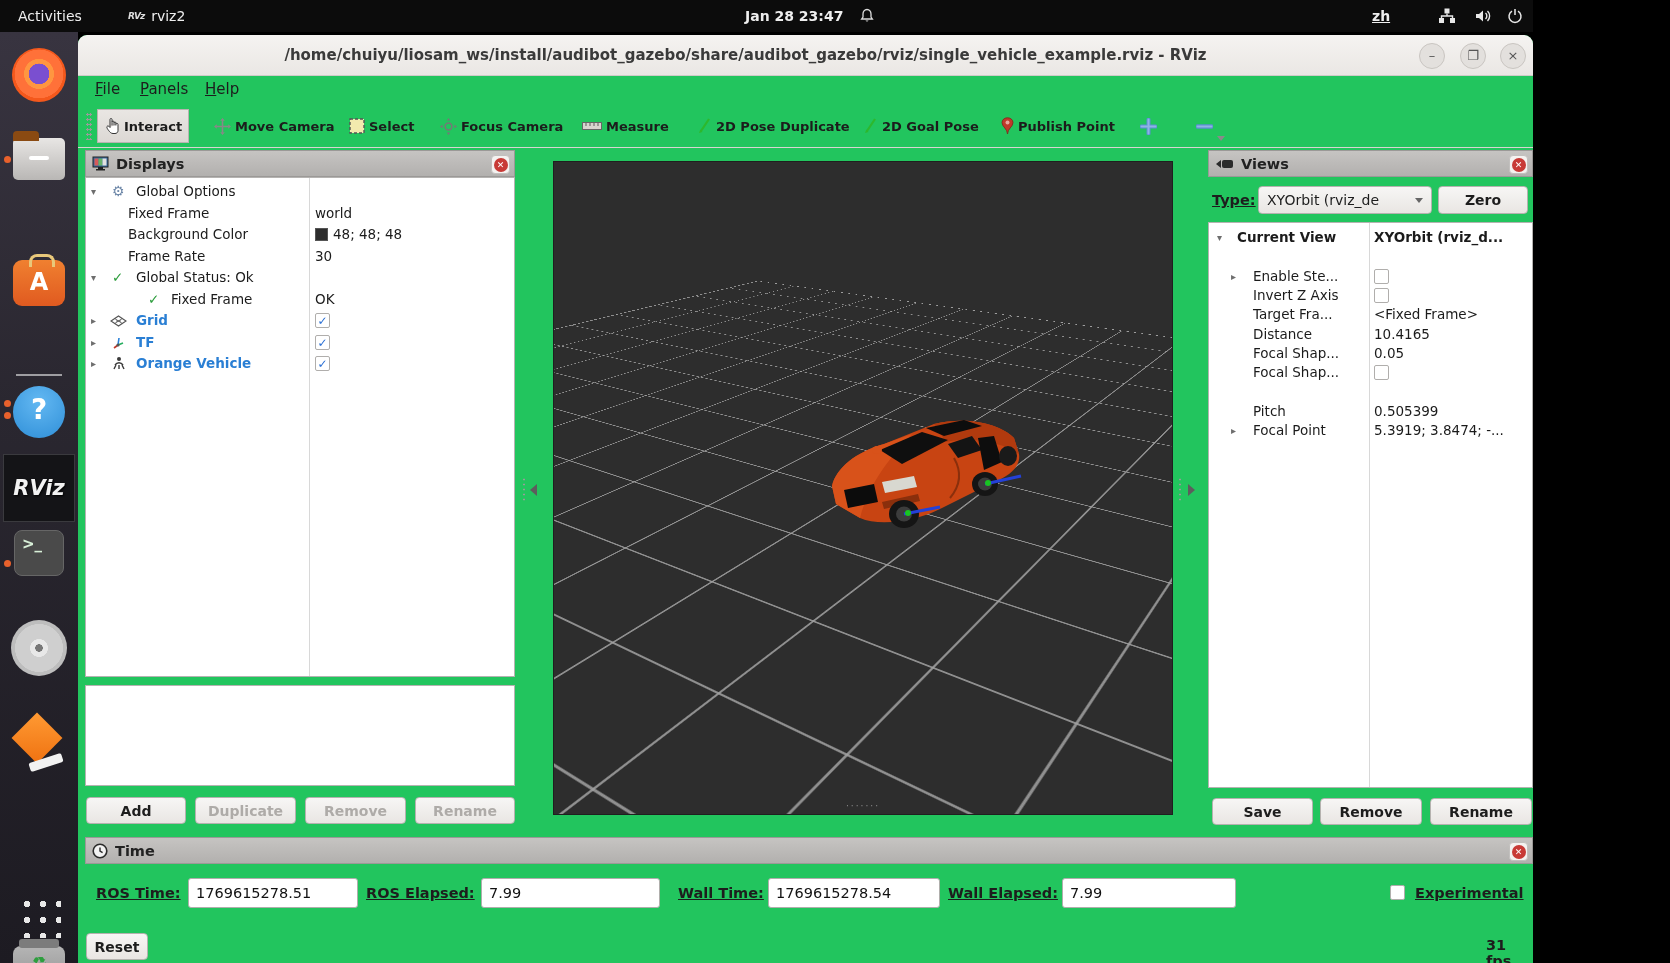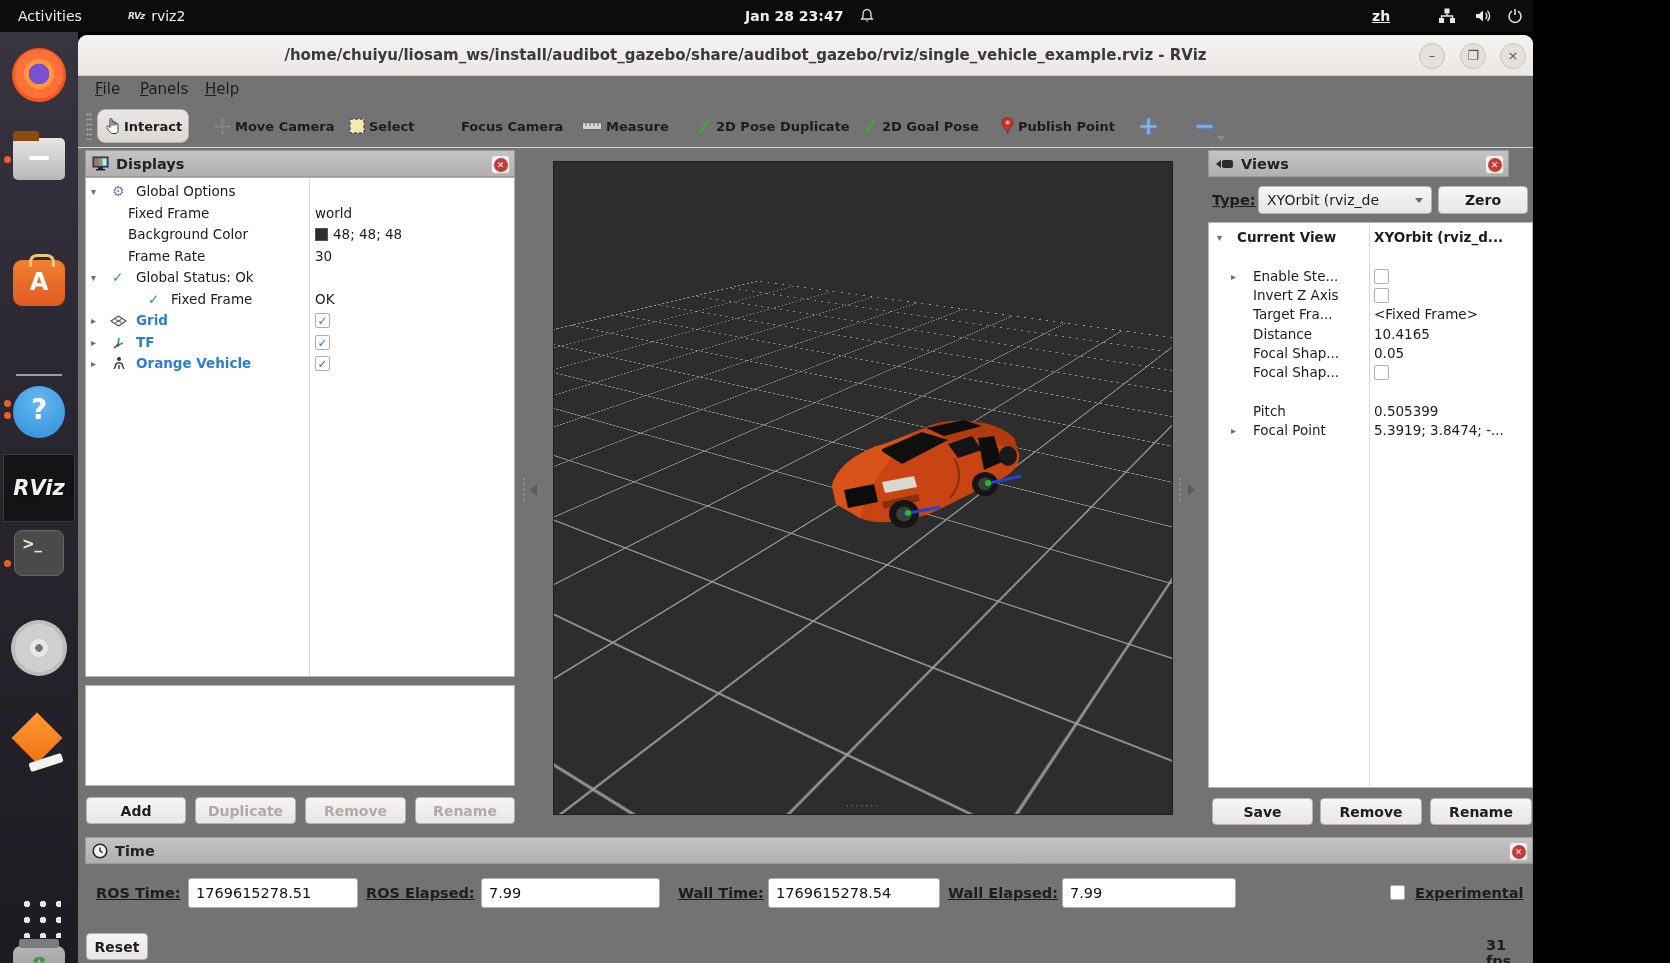--- a/index.html
+++ b/index.html
@@ -39,38 +39,38 @@
   .gaz:before{content:"";position:absolute;left:8px;top:2px;width:36px;height:36px;background:linear-gradient(135deg,#ff9a33,#ef7211);transform:rotate(45deg);}
   .gaz:after{content:"";position:absolute;left:18px;top:40px;width:34px;height:9px;background:#f2f2f2;border-radius:2px;transform:rotate(-18deg);}
   .cd{width:56px;height:56px;border-radius:50%;background:radial-gradient(circle,#777 0 9%,#e8e8e8 10% 22%,#cfcfcf 23% 60%,#bdbdbd 61% 100%);}
   .trash{width:52px;height:46px;background:linear-gradient(180deg,#b5b5b5,#8f8f8f);border-radius:8px;position:relative;}
   .trash:before{content:"";position:absolute;left:6px;top:-7px;width:40px;height:9px;background:#7c7c7c;border-radius:3px;}
   .trash:after{content:"\267B";position:absolute;left:0;right:0;top:6px;text-align:center;color:#2e9e3e;font-size:24px;font-weight:bold;}
   .appgrid{width:44px;height:44px;
     background-image:radial-gradient(circle,#e8e8e8 3px,transparent 3.5px);
     background-size:16px 16px;background-position:2px 2px;}
   
-  #win{position:absolute;left:78px;top:35px;width:1455px;height:928px;background:#737373;
+  #win{position:absolute;left:78px;top:35px;width:1455px;height:928px;background:#22c55e;
        border-radius:9px 9px 0 0;}
   #titlebar{position:absolute;left:0;top:0;width:100%;height:41px;
             background:linear-gradient(180deg,#f5f3f1,#eae7e4);border-bottom:1px solid #cfccc8;
             border-radius:9px 9px 0 0;}
   #title{position:absolute;left:0;right:120px;top:0;height:41px;line-height:41px;text-align:center;
          font-weight:bold;font-size:15px;color:#3a3a3a;white-space:nowrap;}
   .winbtn{position:absolute;top:8px;width:26px;height:26px;border-radius:50%;background:#e3e0dd;
           border:1px solid #c9c5c1;color:#555;text-align:center;line-height:24px;font-size:13px;}
   
   #menubar{position:absolute;left:0;top:41px;width:100%;height:28px;}
   .menu-item{position:absolute;top:0;height:28px;line-height:26px;font-size:15px;color:#1d1d1d;padding:0 4px;}
   .menu-item::first-letter{text-decoration:underline;}
   
   #toolbar{position:absolute;left:0;top:69px;width:100%;height:44px;border-bottom:1px solid #d8d5d1;}
   .tool{position:absolute;top:5px;height:34px;display:flex;align-items:center;gap:4px;
         font-size:13px;font-weight:600;color:#1c1c1c;padding:0 6px;white-space:nowrap;}
-  .tool.active{background:linear-gradient(180deg,#e9e6e3,#dcd8d4);border:1px solid #b8b4b0;border-radius:8px;text-align:center;}
+  .tool.active{background:linear-gradient(180deg,#e9e6e3,#dcd8d4);border:1px solid #b8b4b0;border-radius:0;text-align:center;}
   .tool svg{display:block;}
   .tbar-handle{position:absolute;left:8px;top:8px;width:6px;height:28px;
      background-image:radial-gradient(circle,#9a9a9a 1px,transparent 1.4px);background-size:3px 5px;}
   .caret-dn{position:absolute;left:1139px;top:32px;width:0;height:0;border-left:4px solid transparent;border-right:4px solid transparent;border-top:5px solid #8a8a8a;}
   
   .panel-hdr{position:absolute;height:27px;background:linear-gradient(180deg,#c6c4c2,#b2b0ae);
              border:1px solid #9b9997;display:flex;align-items:center;gap:7px;padding:0 6px;
              font-weight:bold;font-size:14.5px;color:#222;}
   .closebtn{position:absolute;top:4px;width:19px;height:19px;border-radius:4px;background:#f4f2f0;border:1px solid #c2c0be;
             display:flex;align-items:center;justify-content:center;}
@@ -378,21 +378,21 @@
         <ellipse cx="186" cy="62" rx="9" ry="10" fill="#1a1a1a"></ellipse>
 
         <path d="M82 120 L118 113" stroke="#2441d8" stroke-width="3"></path>
         <path d="M163 90 L199 82" stroke="#2441d8" stroke-width="3"></path>
         <circle cx="86" cy="119" r="3" fill="#19c421"></circle>
         <circle cx="166" cy="89" r="3" fill="#19c421"></circle>
       </svg>
       <div class="vp-dots">·······</div>
     </div>
 
-    <div class="panel-hdr" style="left:1130px;top:115px;width:301px">
+    <div class="panel-hdr" style="left:1130px;top:115px;width:325px">
       <svg width="19" height="12" viewBox="0 0 19 12" class="icon-sq">
         <path d="M1 6l5-4v8z" fill="#2b2b2b"></path>
         <rect x="7" y="2" width="11" height="8" rx="2" fill="#2b2b2b"></rect>
       </svg>
       <span>Views</span>
       <div class="closebtn" style="right:4px">
           <i>✕</i>
         </div>
     </div>
     <span class="tp-label" style="left:1134px;top:150px">Type:</span>

